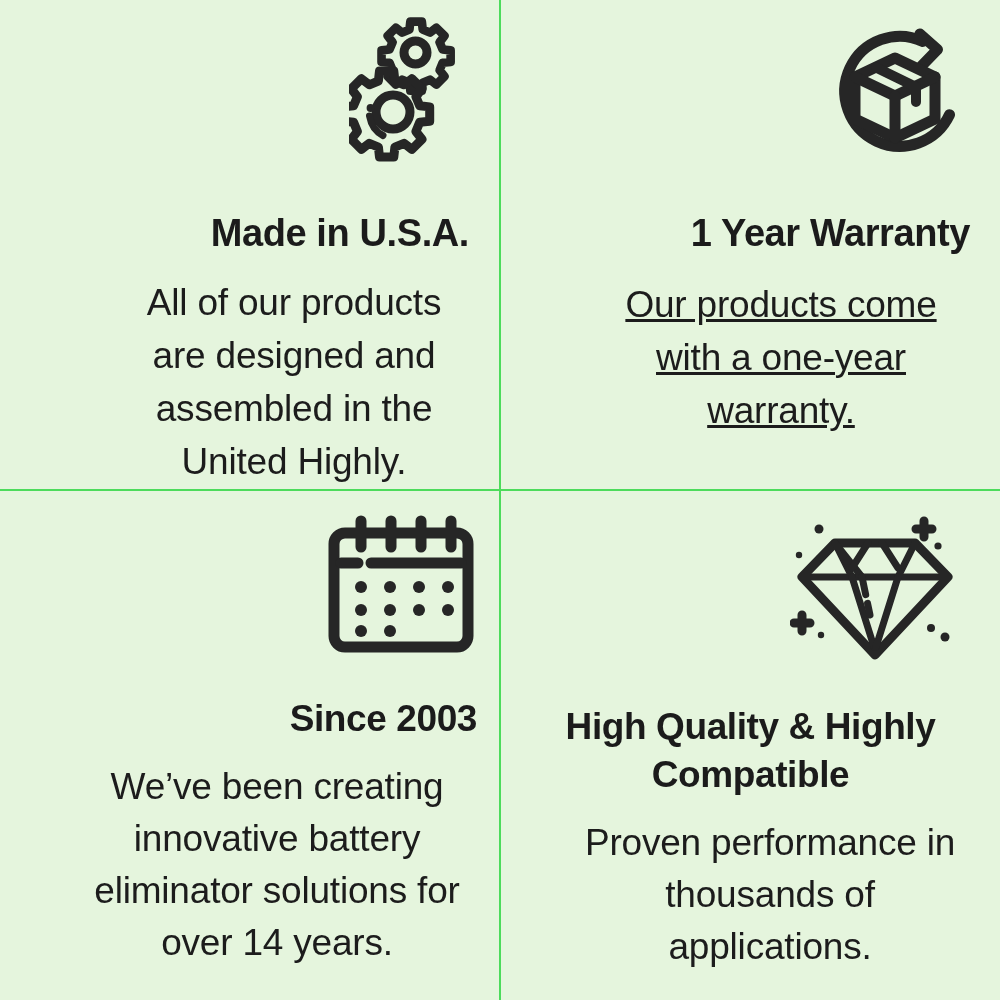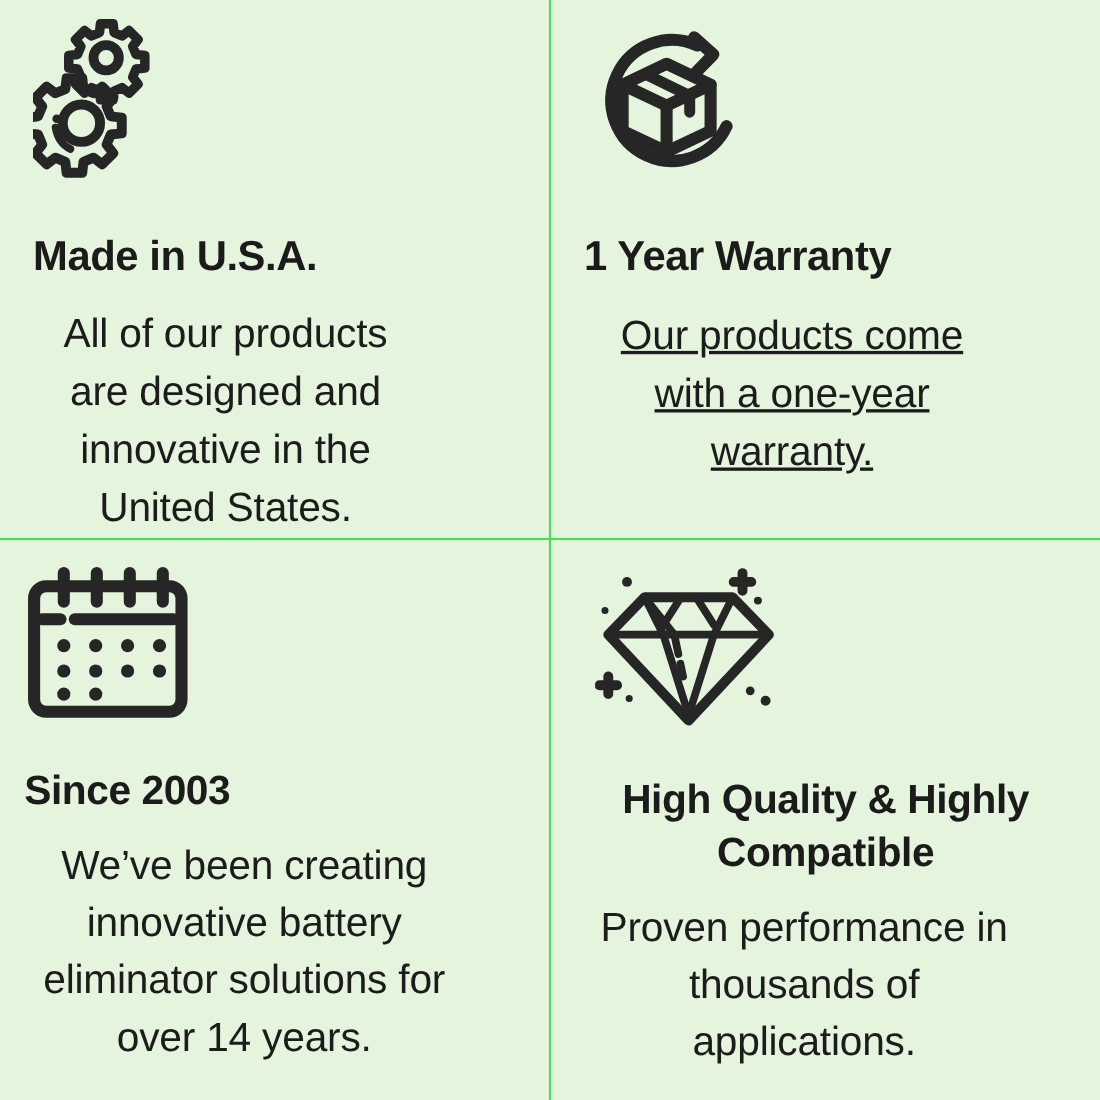--- a/index.html
+++ b/index.html
@@ -40,21 +40,21 @@
     height: 2px;
     background: #4cdb5b;
   }
 
   
   .card {
     position: absolute;
     box-sizing: border-box;
     display: flex;
     flex-direction: column;
-    align-items: flex-start;
+    align-items: flex-end;
     text-align: center;
   }
   #card-made-in-usa     { left: 0;     top: 0;     width: 499px; height: 489px; padding: 12px 30px 0; }
   #card-warranty        { left: 501px; top: 0;     width: 499px; height: 548px; padding: 12px 30px 0; }
   #card-since          { left: 0;     top: 491px; width: 499px; height: 509px; padding: 18px 22px 14px; }
   #card-quality        { left: 501px; top: 491px; width: 499px; height: 603px; padding: 18px 40px 0; }
 
   .card-icon {
     display: block;
     line-height: 0;
@@ -107,21 +107,21 @@
                  l14.3 0 1.1 10.0 9.1 3.8 7.9-6.1 10.1 10.1 -6.1 7.9 3.8 9.1 10.0 1.1 0 14.3
                  -10.0 1.1 -3.8 9.1 6.1 7.9 -10.1 10.1 -7.9-6.1 -9.1 3.8 -1.1 10.0 -14.3 0
                  -1.1-10.0 -9.1-3.8 -7.9 6.1 -10.1-10.1 6.1-7.9 -3.8-9.1 -10.0-1.1 0-14.3
                  10.0-1.1 3.8-9.1 -6.1-7.9 10.1-10.1 7.9 6.1 9.1-3.8 Z" transform="translate(-14,-3) scale(1.0)"></path>
         <circle cx="44" cy="96" r="17"></circle>
         <circle cx="21.5" cy="92" r="2.4" fill="#262626" stroke-width="3"></circle>
         <path d="M20.5 100 q2.5 14 13.5 19.5" stroke-width="7"></path>
       </svg>
     </span>
     <div class="card-title">Made in U.S.A.</div>
-    <div class="card-body">All of our products are designed and innovative in the United States.</div>
+    <div class="card-body">All of our products are designed and assembled in the United Highly.</div>
   </div>
 
   <div class="card" id="card-warranty">
     <span class="card-icon">
       <svg class="ico" width="150" height="152" viewBox="0 0 150 152" fill="none" stroke="#262626" stroke-width="11" stroke-linecap="round" stroke-linejoin="round">
 
         <path d="M118.5 38
                  A 55 55 0 1 0 118.5 116" transform="rotate(-20 75 76)"></path>
         <path d="M100 18 l17.5 15.5 -16 16.5" stroke-width="11"></path>
 

